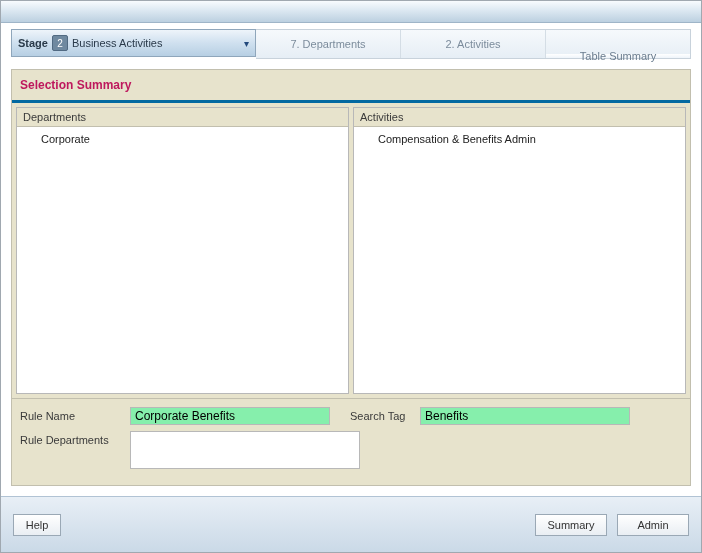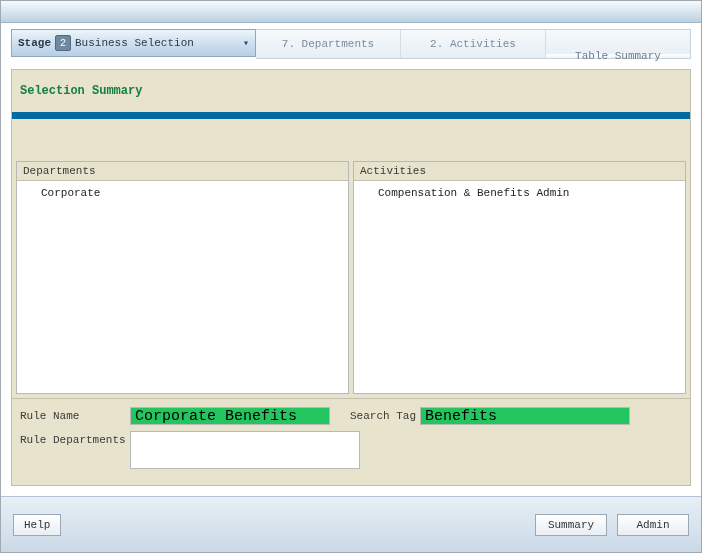--- a/index.html
+++ b/index.html
@@ -1,15 +1,15 @@
 <!DOCTYPE html>
 <html><head>
 <meta charset="utf-8">
 <style>
-* { box-sizing: border-box; margin: 0; padding: 0; font-family: Liberation Mono, monospace; }
+* { box-sizing: border-box; margin: 0; padding: 0; }
 body {
   font-family: Tahoma, Arial, sans-serif;
   font-size: 11px;
   background: #fff;
   width: 702px;
   height: 553px;
   overflow: hidden;
 }
 .window {
   width: 702px;
@@ -93,32 +93,31 @@
 .main {
   margin: 10px 10px 0 10px;
   border: 1px solid #c2bfae;
   background: #e7e3cc;
   display: flex;
   flex-direction: column;
   flex: 1;
 }
 .main-header {
   background: #e7e3cc;
-  padding: 14px 8px;
+  padding: 8px 8px;
   font-weight: bold;
-  color: #15803d;
-  border-bottom: 7px solid #0369a1;
+  color: #be185d;
+  border-bottom: 3px solid #0369a1;
   font-size: 12px;
 }
 .columns {
   display: flex;
   flex: 1;
   padding: 4px;
   gap: 4px;
-  margin-top: 38px;
 }
 .col {
   flex: 1;
   display: flex;
   flex-direction: column;
   border: 1px solid #b8b8b8;
   background: #fff;
 }
 .col-header {
   background: #e7e3cc;
@@ -148,24 +147,24 @@
   align-items: flex-start;
   margin-bottom: 6px;
 }
 .form-label {
   width: 110px;
   padding-top: 3px;
   color: #3a3a3a;
 }
 .form-input {
   border: 1px solid #b8b8b8;
-  background: #22c55e;
+  background: #86efac;
   padding: 2px 4px;
   font-family: inherit;
-  font-size: 15px;
+  font-size: 12px;
   height: 18px;
 }
 .form-input.rule-name { width: 200px; }
 .form-input.search-tag { width: 210px; }
 .form-label.search { width: 90px; padding-left: 20px; }
 .form-textarea {
   border: 1px solid #b8b8b8;
   background: #fff;
   width: 230px;
   height: 38px;
@@ -202,21 +201,21 @@
 <body>
 
 <div class="window">
 
   <div class="titlebar"></div>
 
   <div class="stage-row">
     <div class="stage-dropdown">
       <span class="stage-label">Stage</span>
       <span class="stage-num">2</span>
-      <span class="stage-text">Business Selection</span>
+      <span class="stage-text">Business Activities</span>
       <span class="stage-caret">▾</span>
     </div>
     <div class="breadcrumbs">
       <div class="breadcrumb">7. Departments</div>
       <div class="breadcrumb">2. Activities</div>
       <div class="breadcrumb active">Table Summary</div>
     </div>
   </div>
 
   <div class="main">

